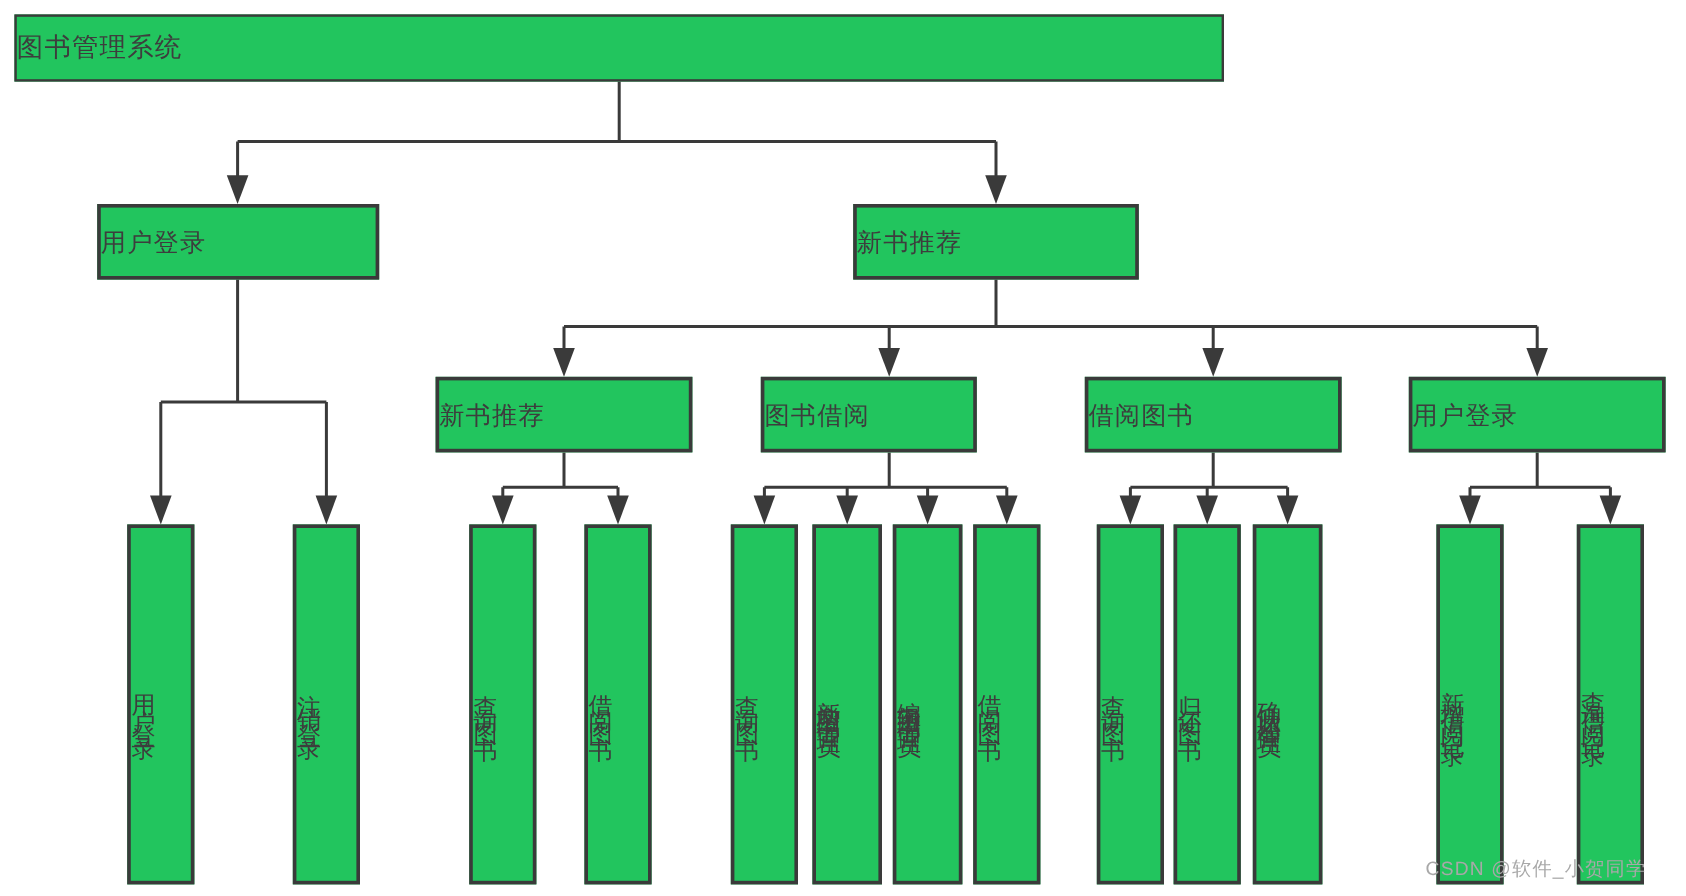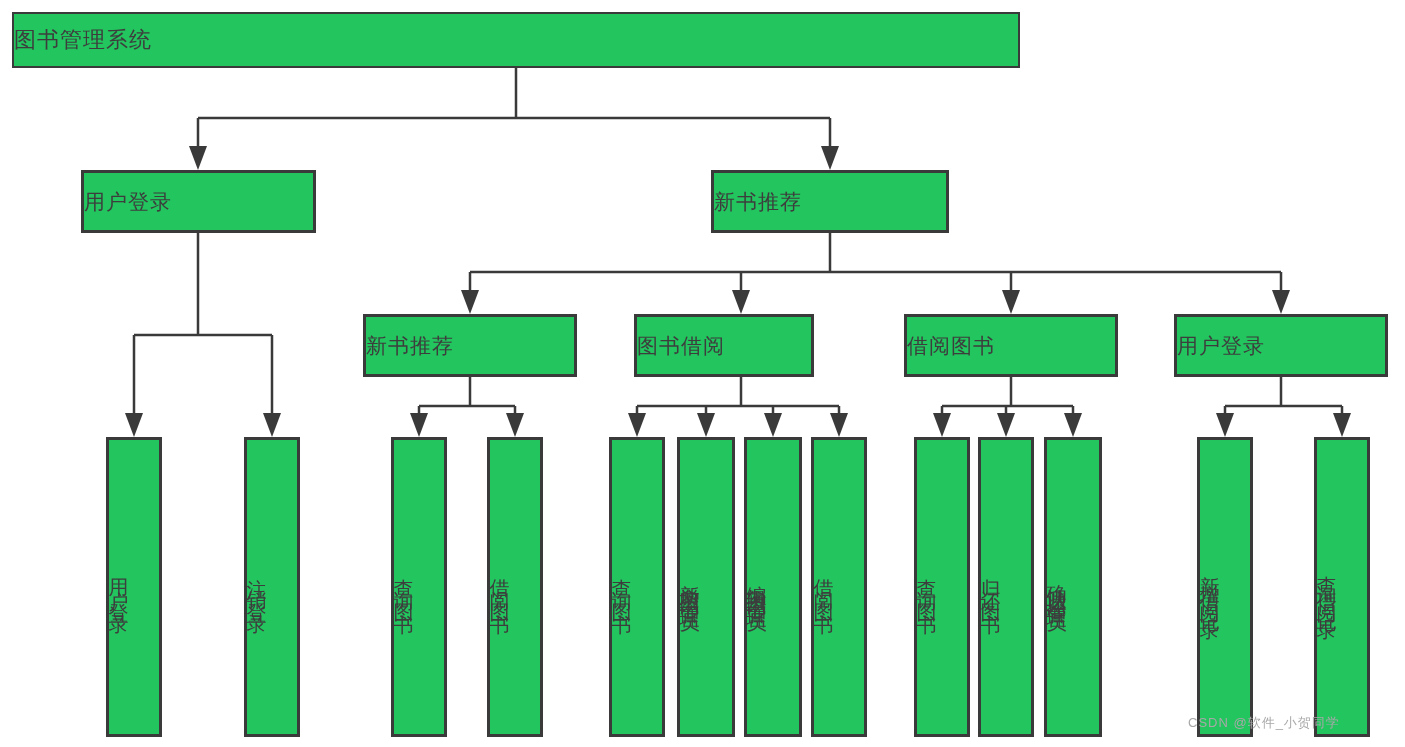--- a/index.html
+++ b/index.html
@@ -35,21 +35,21 @@
     writing-mode:vertical-rl;
     text-orientation:mixed;
     font-size:20px;
     line-height:1;
     letter-spacing:6px;
     white-space:nowrap;
   }
   #watermark{
     position:absolute;
     left:1188px;top:714px;
-    font-size:13px;
+    font-size:16px;
     color:var(--wm);
     letter-spacing:1px;
     white-space:nowrap;
     z-index:5;
   }
 </style>
 </head>
 <body>
 
 <div id="canvas">

